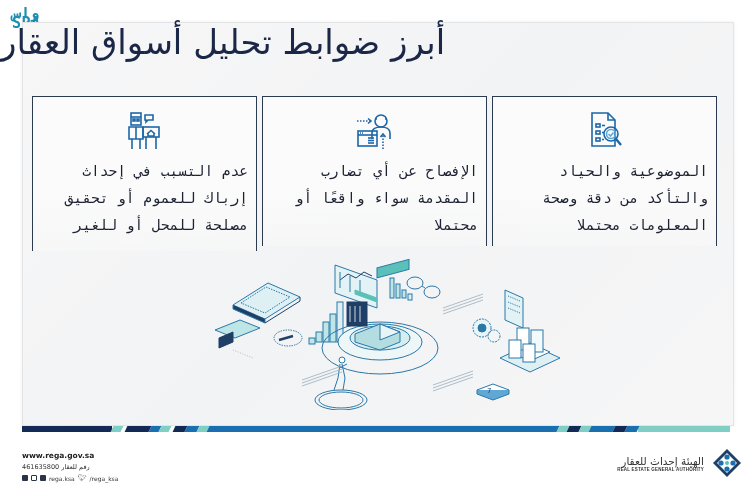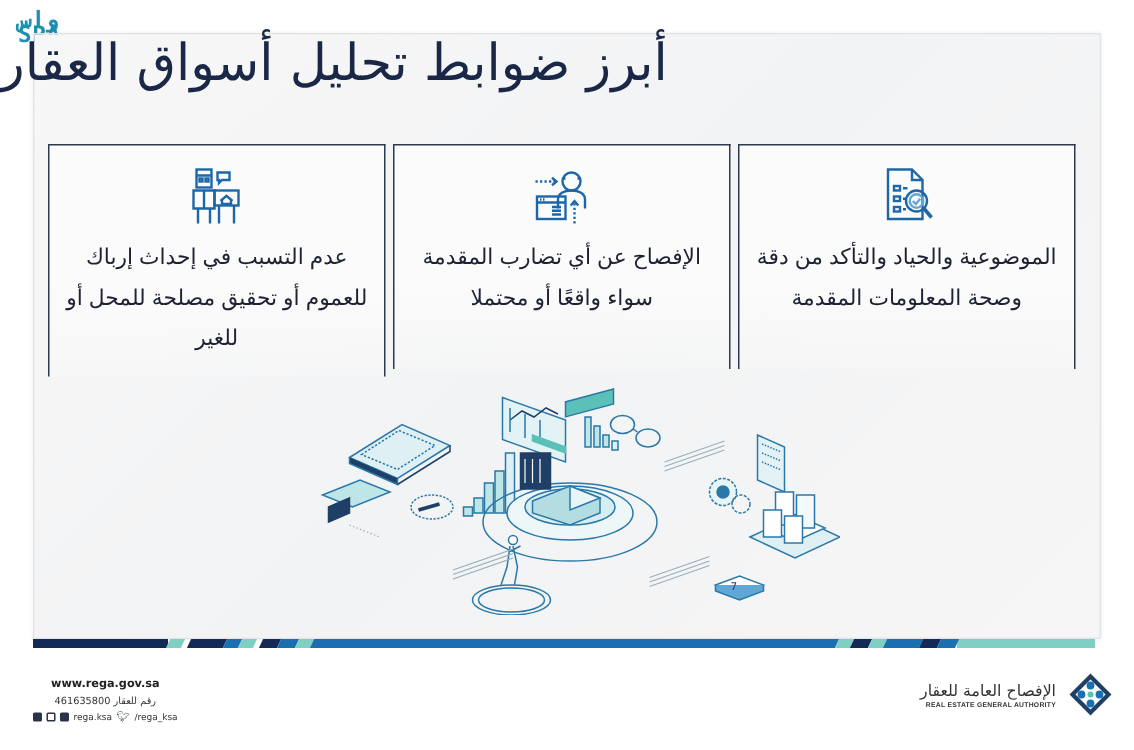--- a/index.html
+++ b/index.html
@@ -17,29 +17,29 @@
     font-family: "DejaVu Sans", sans-serif; font-weight: normal; font-size: 34px; color: #1a2746; }
 
   .card { position: absolute; top: 96px; width: 225px; height: 150px; background: #fafbfb;
     border: 1.5px solid #2c3a50; border-bottom: none;
     background: linear-gradient(180deg, #fbfbfb 60%, rgba(250,250,250,0.4) 100%); }
   .card::after { content: ""; position: absolute; left: -1.5px; right: -1.5px; bottom: 0; height: 1px; }
   .card.c1 { left: 492px; }
   .card.c2 { left: 262px; }
   .card.c3 { left: 32px; height: 155px; }
   .card .icon { position: absolute; left: 50%; top: 12px; transform: translateX(-50%); width: 44px; height: 44px; }
-  .card .text { position: absolute; left: 8px; right: 8px; top: 62px; direction: rtl; text-align: center;
-    font-family: Liberation Sans, sans-serif; font-size: 14.5px; line-height: 27px; color: #1d2233; }
+  .card .text { position: absolute; left: 8px; right: 8px; top: 62px; direction: rtl; text-align: right;
+    font-family: Liberation Mono, monospace; font-size: 14.5px; line-height: 27px; color: #1d2233; }
 
   .illus { position: absolute; left: 205px; top: 250px; width: 355px; height: 160px; }
 
   .stripe { position: absolute; left: 22px; top: 426px; width: 712px; height: 6px; display: flex; }
   .stripe span { height: 100%; display: block; transform: skewX(-25deg); }
 
-  .footer-left { position: absolute; left: 22px; top: 451px; font-family: "DejaVu Sans", sans-serif; color: #333; text-align: center; }
+  .footer-left { position: absolute; left: 22px; top: 451px; font-family: "DejaVu Sans", sans-serif; color: #333; }
   .footer-left .web { font-size: 7.5px; font-weight: bold; color: #222; }
   .footer-left .phone { font-size: 6.5px; margin-top: 3px; color: #333; }
   .footer-left .social { font-size: 6px; margin-top: 3px; display: flex; align-items: center; gap: 3px; color: #333; }
   .footer-left .social .sq { width: 6px; height: 6px; background: #2a3348; display: inline-block; border-radius: 1px; }
 
   .footer-right { position: absolute; right: 14px; top: 448px; display: flex; align-items: center; gap: 8px; }
   .footer-right .names { text-align: right; }
   .footer-right .ar { direction: rtl; font-size: 10.5px; color: #333; font-family: "DejaVu Sans", sans-serif; }
   .footer-right .en { font-size: 4.5px; font-weight: bold; color: #333; letter-spacing: 0.2px; font-family: "Liberation Sans", sans-serif; }
 </style>
@@ -63,21 +63,21 @@
       <line x1="19" y1="16.5" x2="22" y2="16.5"></line>
     <rect x="13" y="22" width="4" height="3"></rect>
       <line x1="19" y1="23.5" x2="21" y2="23.5"></line>
     <rect x="13" y="29" width="4" height="3"></rect>
       <line x1="19" y1="30.5" x2="21" y2="30.5"></line>
     <circle cx="28" cy="25" r="7"></circle>
     <circle cx="28" cy="25" r="4.5" stroke="#5fa8d6"></circle>
     <path d="M25.5 25 l2 2 l3 -3.5" stroke="#5fa8d6"></path>
     <line x1="33" y1="30" x2="38" y2="36" stroke-width="2.4"></line>
   </svg>
-  <div class="text">الموضوعية والحياد والتأكد من دقة وصحة المعلومات المقدمة</div>
+  <div class="text">الموضوعية والحياد والتأكد من دقة وصحة المعلومات محتملا</div>
 </div>
 
 <div class="card c2">
   <svg class="icon" viewBox="0 0 44 44" fill="none" stroke="#1d67a8" stroke-width="1.6">
     <line x1="4" y1="12" x2="17" y2="12" stroke-dasharray="1.5 1.5"></line>
     <path d="M15 9.5 l3 2.5 l-3 2.5"></path>
     <circle cx="28" cy="12" r="6"></circle>
     <path d="M22 10 h2 M32 10 h2"></path>
     <path d="M19 30 v-6 c0 -4 4 -6 9 -6 c5 0 9 2 9 6 v6"></path>
     <rect x="5" y="22" width="19" height="15"></rect>
@@ -235,21 +235,21 @@
     <span class="sq" style="background:#fff;border:1px solid #2a3348"></span>
     <span class="sq"></span>
     <span>rega.ksa</span>
     <span style="color:#2a3348;font-size:7px">🐦︎</span>
     <span>/rega_ksa</span>
   </div>
 </div>
 
 <div class="footer-right">
   <div class="names">
-    <div class="ar">الإفصاح العامة للعقار</div>
+    <div class="ar">الهيئة إحداث للعقار</div>
     <div class="en">REAL ESTATE GENERAL AUTHORITY</div>
   </div>
   <svg width="30" height="30" viewBox="0 0 30 30">
     <path d="M15 1 L29 15 L15 29 L1 15 Z" fill="#1f3f66"></path>
     <path d="M15 5 L25 15 L15 25 L5 15 Z" fill="#ffffff"></path>
     <circle cx="15" cy="9" r="2.6" fill="#1a6fb0"></circle>
     <circle cx="15" cy="21" r="2.6" fill="#1a6fb0"></circle>
     <circle cx="9" cy="15" r="2.6" fill="#1a6fb0"></circle>
     <circle cx="21" cy="15" r="2.6" fill="#1a6fb0"></circle>
     <circle cx="15" cy="15" r="2" fill="#5bc0b8"></circle>

